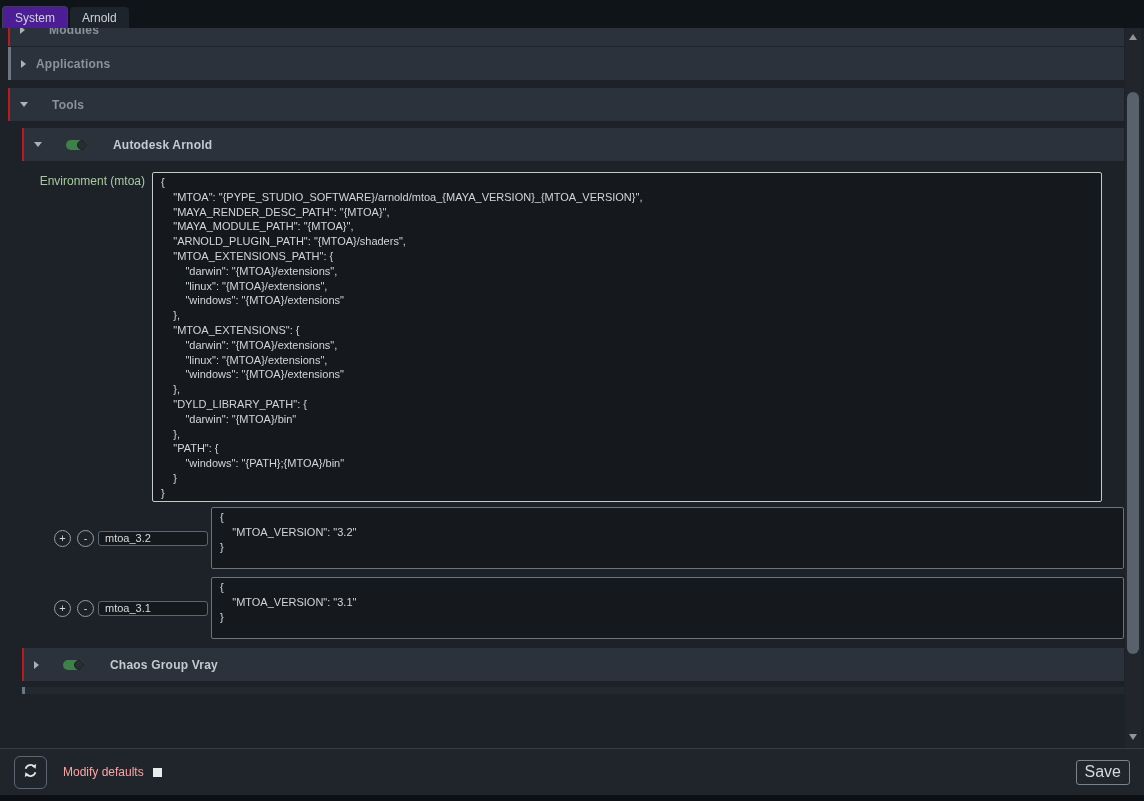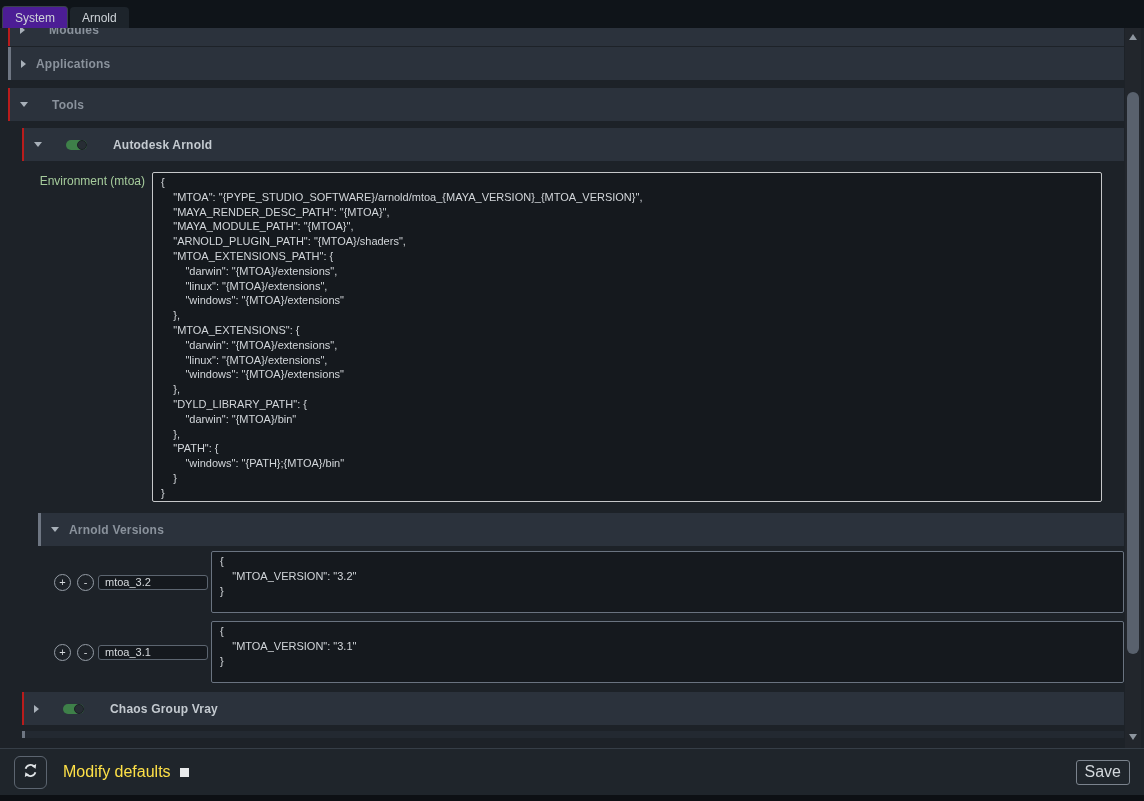--- a/index.html
+++ b/index.html
@@ -45,21 +45,21 @@
 
   
   .scrollbar { position:absolute; top:0; right:3px; width:16px; bottom:0; background:#22262c; }
   .sb-up { position:absolute; top:6px; left:4px; width:0; height:0; border-left:4px solid transparent; border-right:4px solid transparent; border-bottom:6px solid #8d959e; }
   .sb-down { position:absolute; bottom:8px; left:4px; width:0; height:0; border-left:4px solid transparent; border-right:4px solid transparent; border-top:6px solid #8d959e; }
   .sb-thumb { position:absolute; top:64px; left:2px; width:12px; height:562px; border-radius:6px; background:#59616d; }
 
   
   .footer { position:absolute; left:0; right:0; bottom:6px; height:47px; background:#1f252b; border-top:1px solid #363e47; display:flex; align-items:center; padding:0 14px; }
   .refresh-btn { width:33px; height:33px; border-radius:6px; border:1px solid #5c6570; background:transparent; display:flex; align-items:center; justify-content:center; padding:0; }
-  .footer-label { margin-left:16px; font-size:16px; color:#fde047; }
+  .footer-label { margin-left:16px; font-size:12px; color:#fca5a5; }
   .mini-check { width:9px; height:9px; background:#e9ebec; margin-left:9px; }
   .footer-spacer { flex:1; }
   .save-btn { min-width:36px; height:25px; padding:0 8px; border-radius:3px; border:1px solid #7b838d; background:#20262c; color:#d3d8dc; font-size:16px; font-family:"Liberation Sans", sans-serif; }
   .bottom-strip { position:absolute; left:0; right:0; bottom:0; height:6px; background:#0d1014; }
 </style>
 </head>
 <body>
 
 <div class="window">
 
@@ -114,24 +114,20 @@
     },
     "DYLD_LIBRARY_PATH": {
         "darwin": "{MTOA}/bin"
     },
     "PATH": {
         "windows": "{PATH};{MTOA}/bin"
     }
 }</textarea>
         </div>
 
-        <div class="sec-header bl-gray" style="margin-top:11px; margin-left:30px;">
-          <span class="caret-down"></span>
-          <span class="sec-label">Arnold Versions</span>
-        </div>
 
         <div class="ver-row" style="margin-top:5px;">
           <button class="circle-btn">+</button>
           <button class="circle-btn minus">-</button>
           <input class="key-input" type="text" value="mtoa_3.2" style="">
           <textarea class="ver-text" spellcheck="false" style="">{
     "MTOA_VERSION": "3.2"
 }</textarea>
         </div>
 

